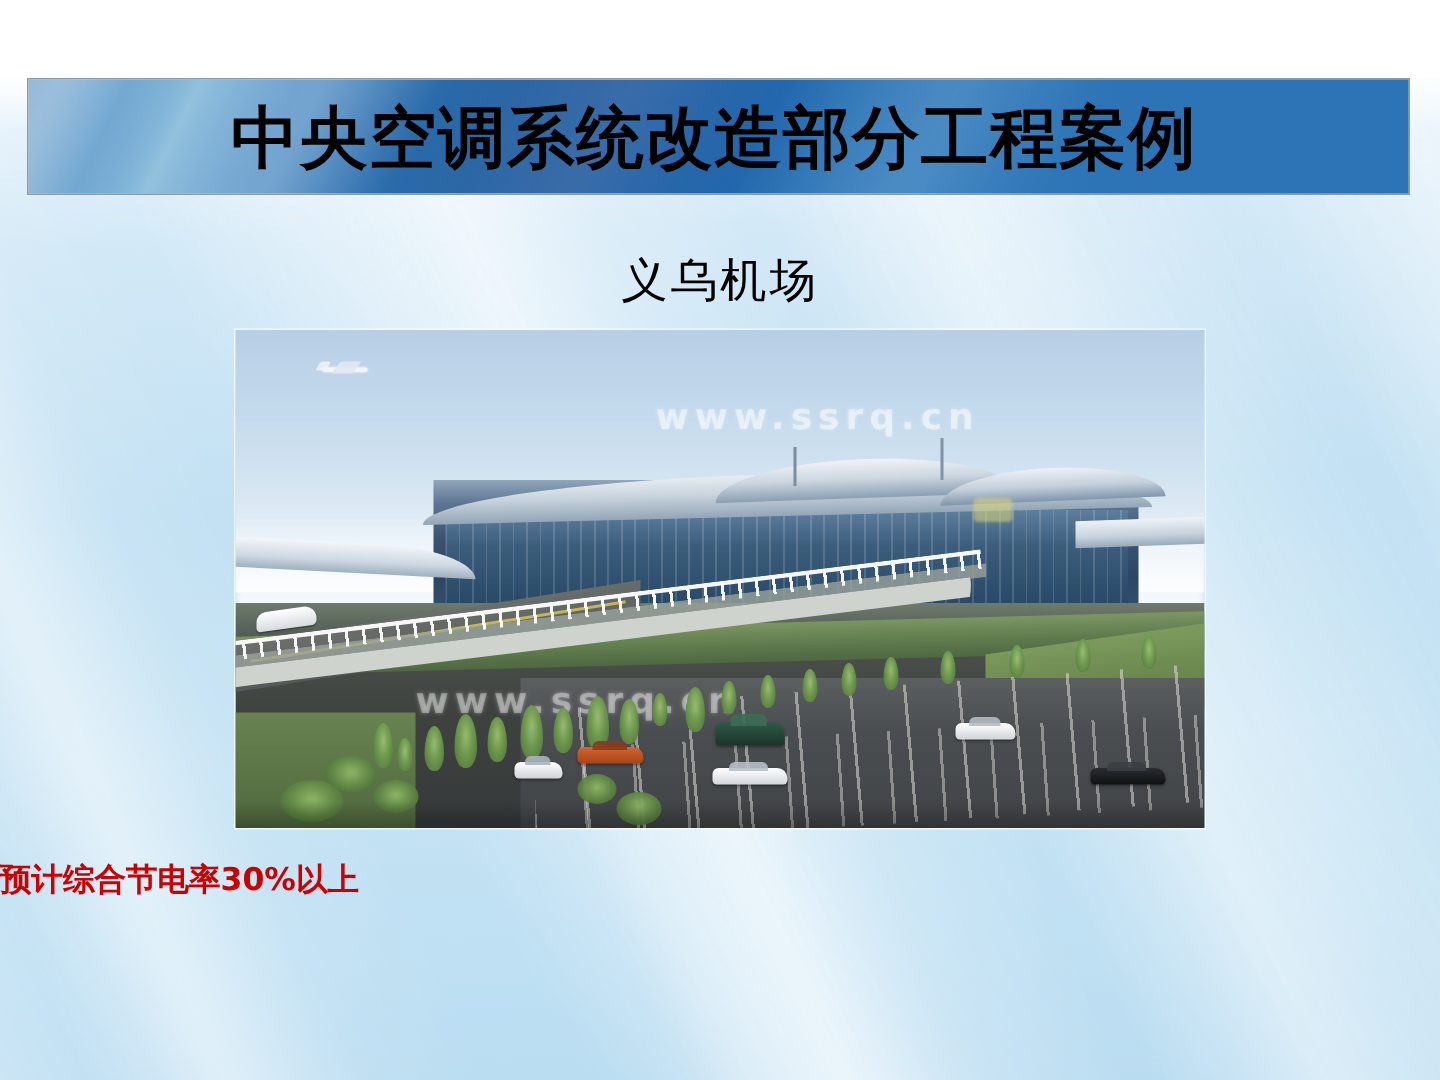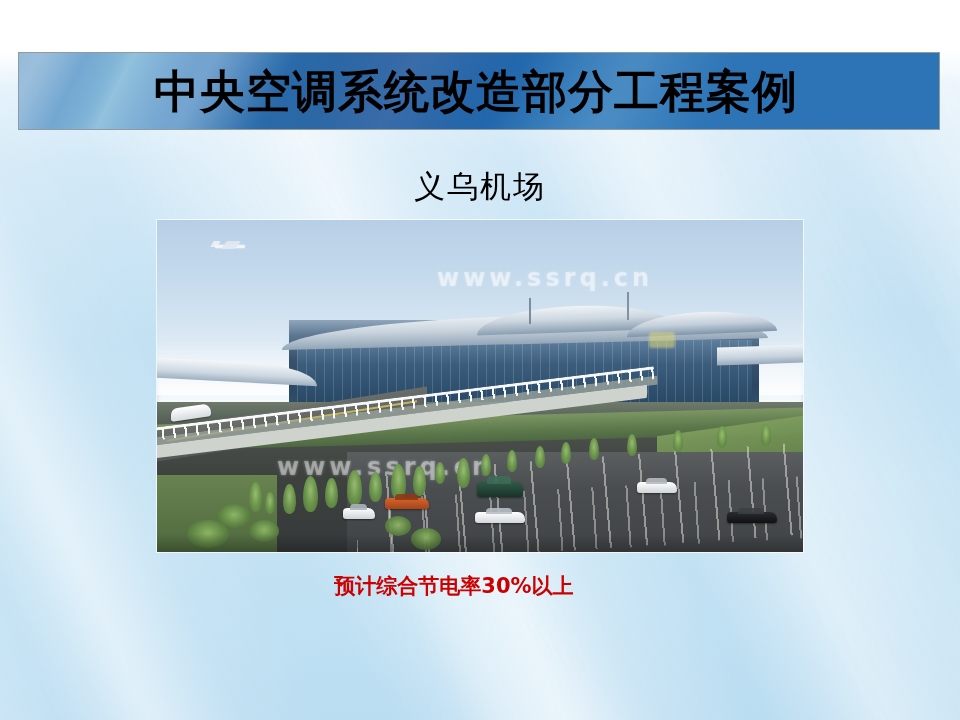--- a/index.html
+++ b/index.html
@@ -397,21 +397,21 @@
     left: 0; bottom: 0; width: 646px; height: 18px;
     background: linear-gradient(180deg, rgba(0,0,0,0) 0%, rgba(0,0,0,0.25) 100%);
   }
 
   
   #caption {
     position: absolute;
     left: 0;
     top: 572px;
     width: 908px;
-    text-align: center;
+    text-align: left;
     color: #cc0000;
     font-size: 21px;
     font-weight: bold;
     font-family: "DejaVu Sans", "Liberation Sans", sans-serif;
     letter-spacing: 0px;
   }
 </style>
 </head>
 <body>
 

